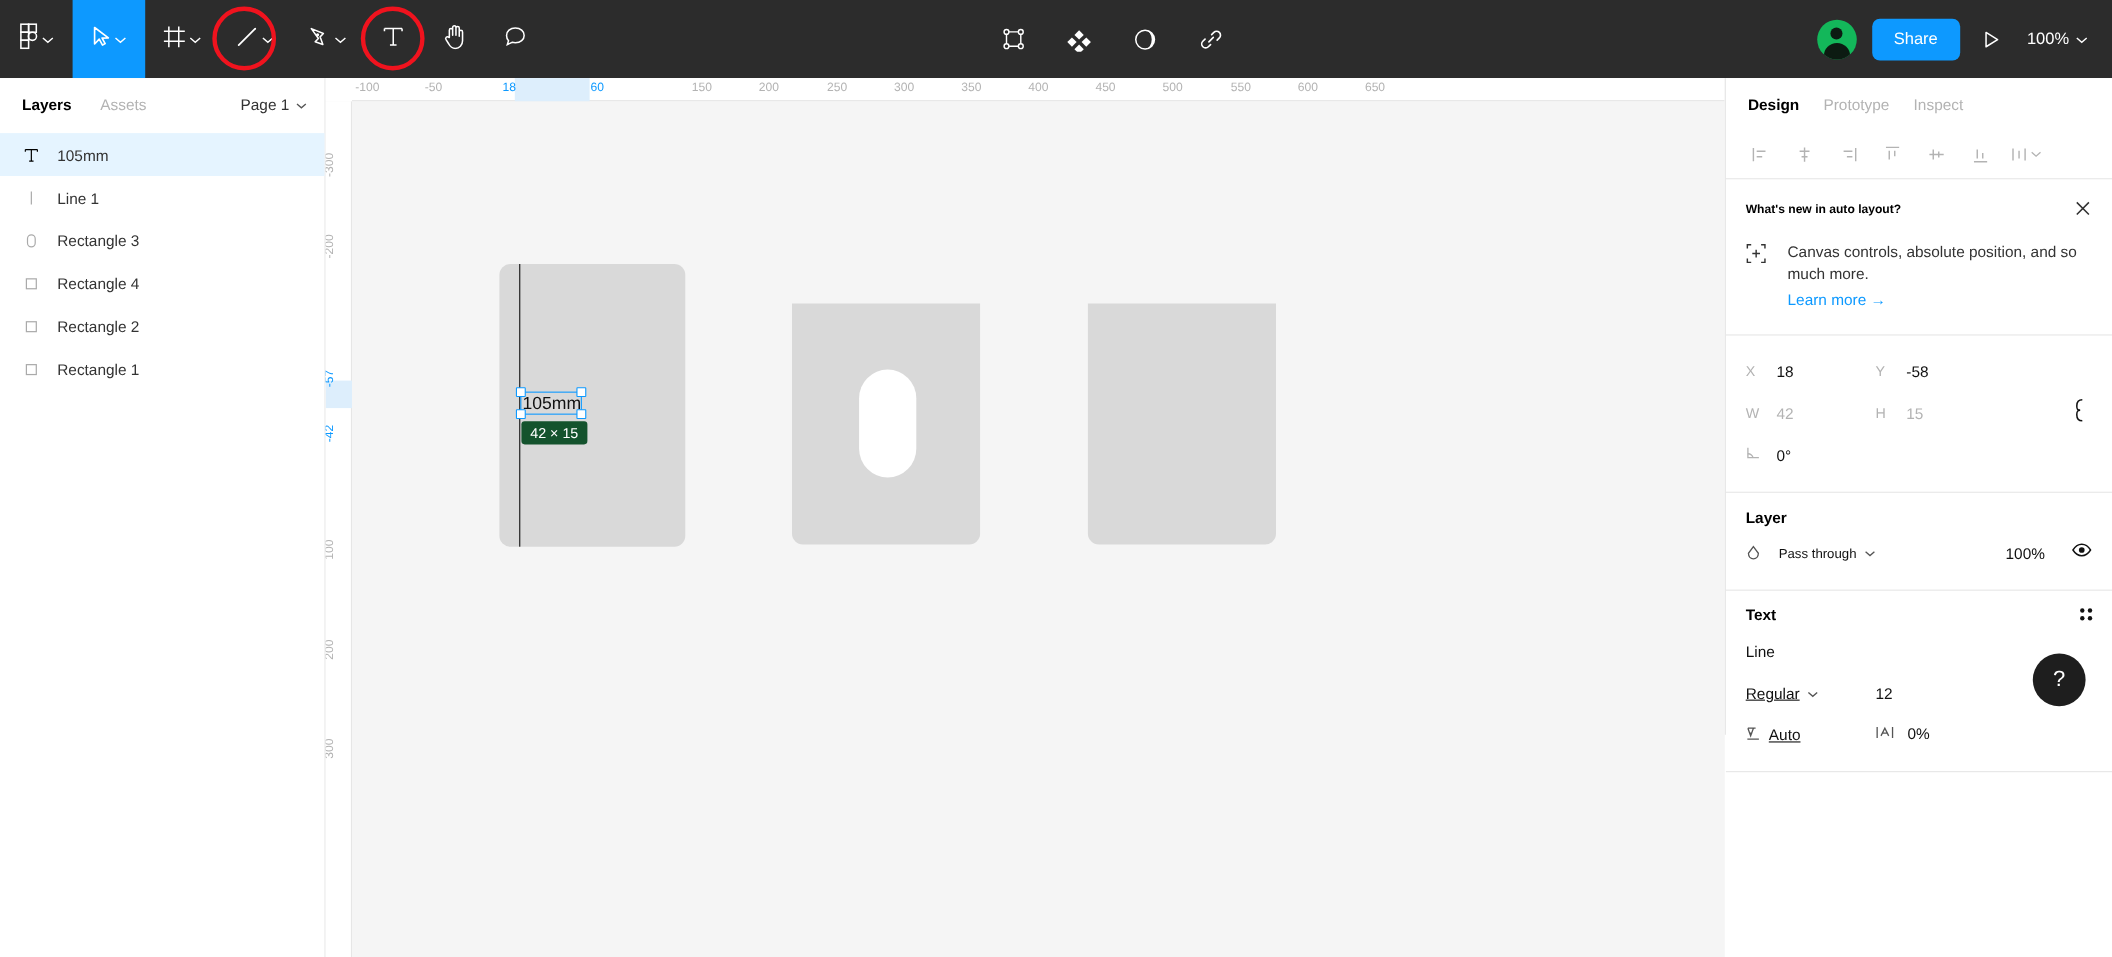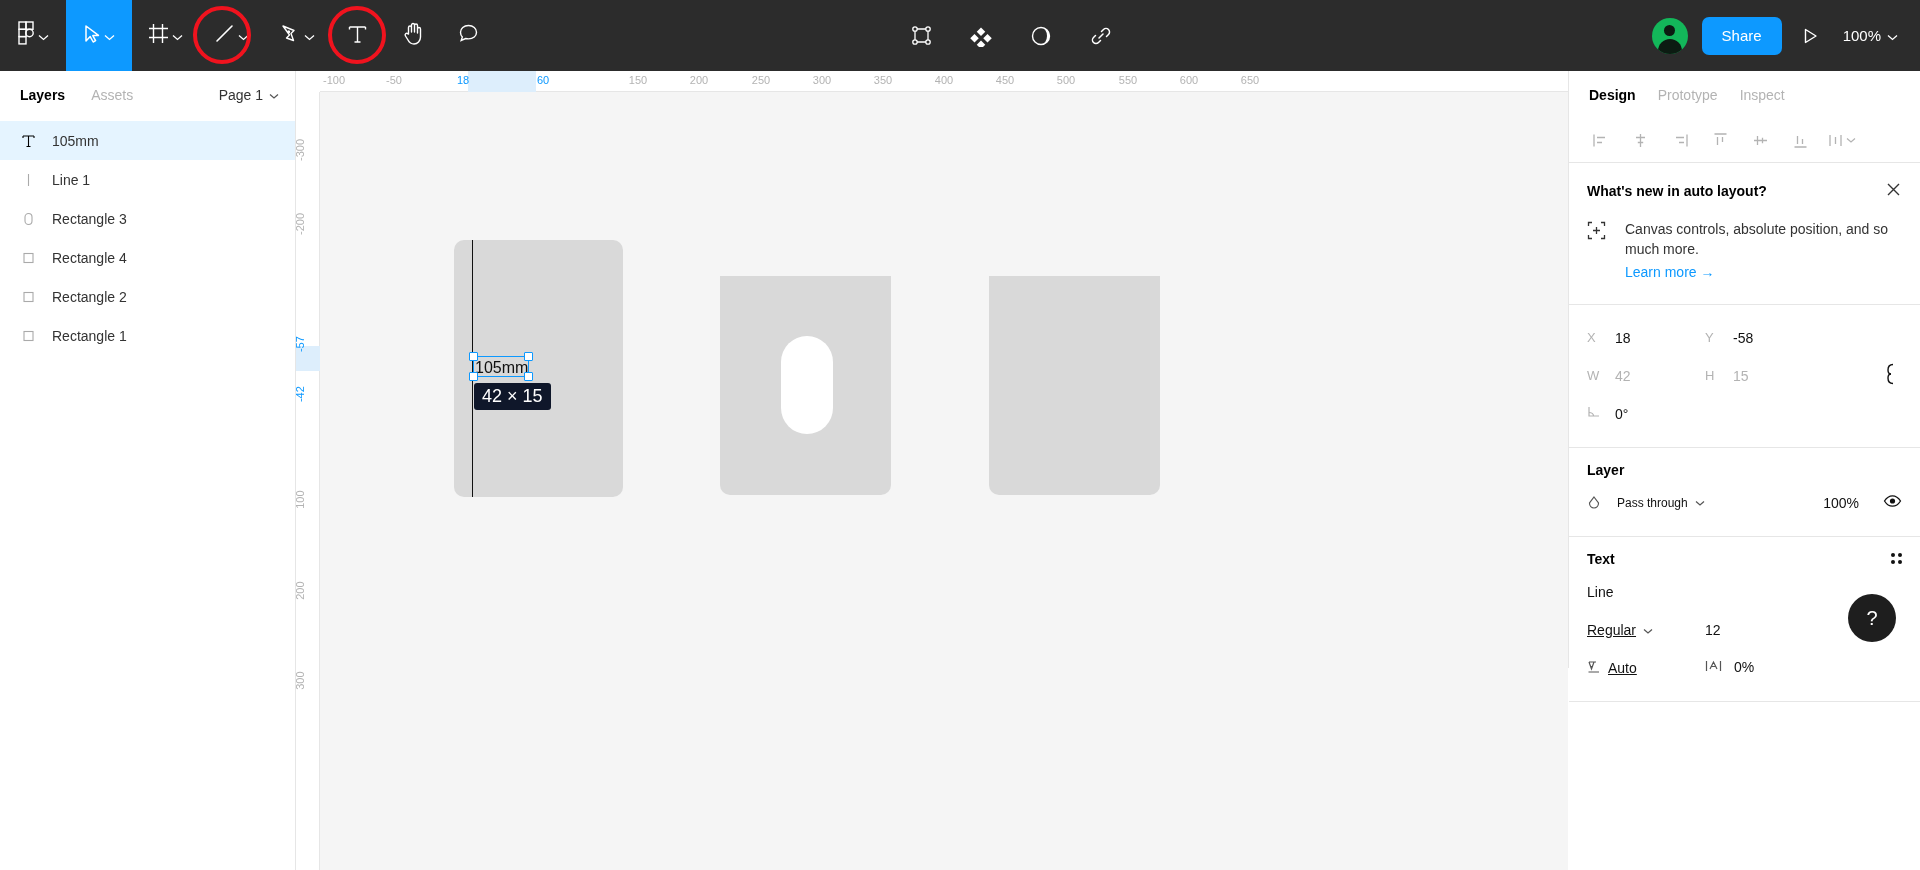--- a/index.html
+++ b/index.html
@@ -162,21 +162,21 @@
   .handle {
     position: absolute; width: 9px; height: 9px; background: #fff;
     border: 1.5px solid #0d99ff; border-radius: 1px;
   }
   .h-tl { left: -5px; top: -5px; }
   .h-tr { right: -5px; top: -5px; }
   .h-bl { left: -5px; bottom: -5px; }
   .h-br { right: -5px; bottom: -5px; }
   .dim-badge {
     position: absolute; left: 0; top: 26px;
-    background: #0f172a; color: #fff; font-size: 18px;
+    background: #14532d; color: #fff; font-size: 13px;
     border-radius: 3px; padding: 3px 8px; white-space: nowrap;
   }
 
   
   .right-panel {
     position: absolute; top: 71px; right: 0; width: 352px; height: 597px;
     background: #fff; border-left: 1px solid #e6e6e6;
   }
   .rp-tabs {
     height: 48px; display: flex; align-items: center; padding: 0 20px; gap: 22px;
@@ -192,21 +192,21 @@
     justify-content: center; color: #b3b3b3; cursor: pointer;
   }
   .align-more { display: flex; align-items: center; gap: 2px; color: #b3b3b3; cursor: pointer; }
 
   .promo {
     padding: 18px 18px 22px 18px; border-bottom: 1px solid #e6e6e6;
     position: relative;
   }
   .promo-head {
     display: flex; align-items: center; justify-content: space-between;
-    font-size: 14px; font-weight: bold; color: #000; margin-bottom: 18px;
+    font-size: 11px; font-weight: bold; color: #000; margin-bottom: 18px;
   }
   .promo-close { color: #333; cursor: pointer; }
   .promo-body { display: flex; gap: 18px; }
   .promo-icon { color: #333; flex: 0 0 20px; margin-top: 2px; }
   .promo-text { font-size: 14px; color: #333; line-height: 1.45; }
   .promo-link {
     color: #0d99ff; text-decoration: none; display: inline-block; margin-top: 2px;
     cursor: pointer;
   }
 

